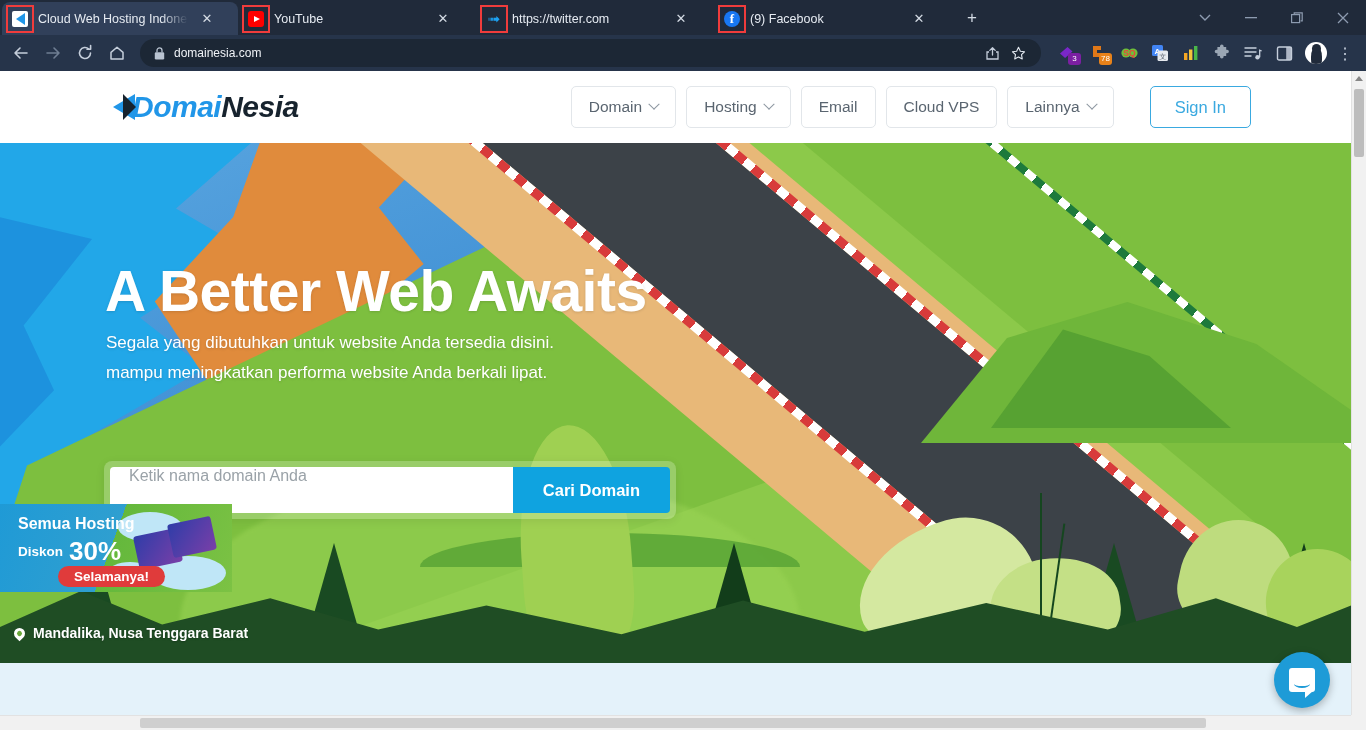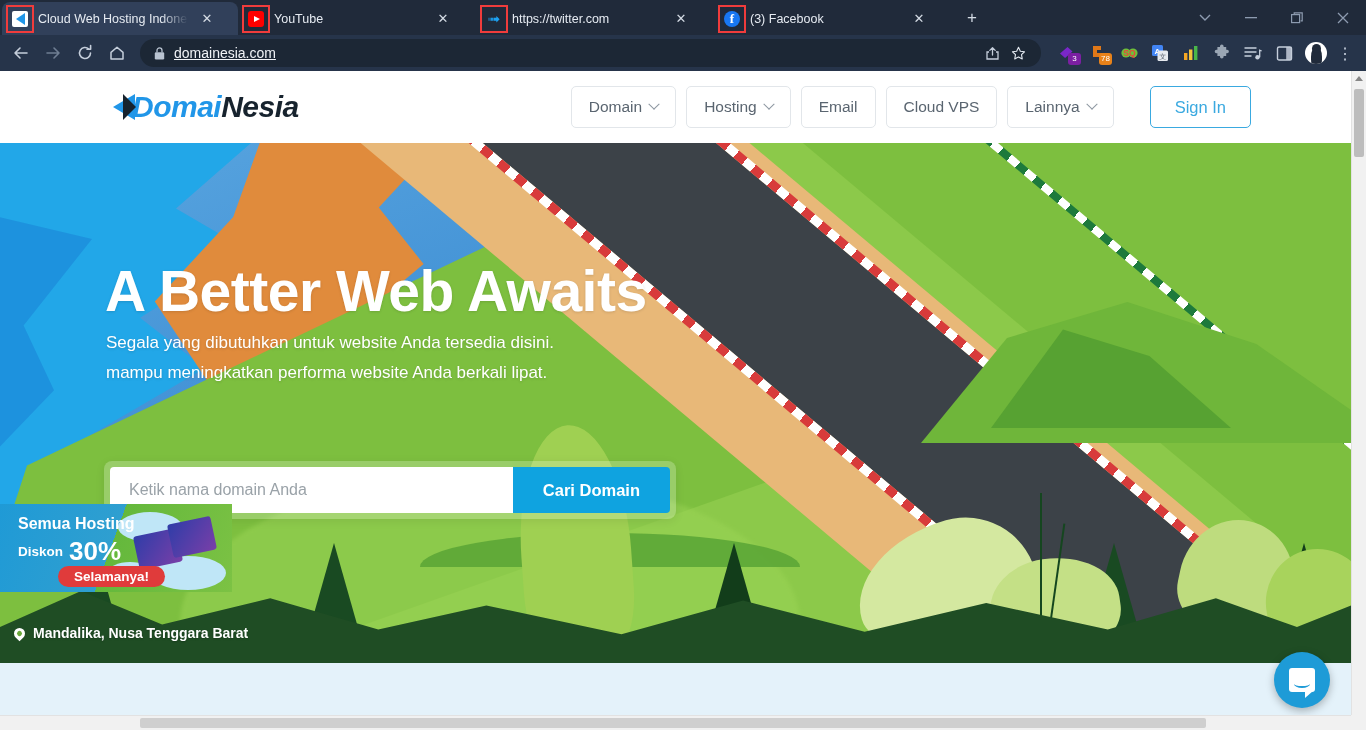--- a/index.html
+++ b/index.html
@@ -64,21 +64,21 @@
   }
   .navbtn { width:30px;height:30px;display:flex;align-items:center;justify-content:center;
     color:#c5cedb; }
   .navbtn.dim { color:#6f7e93; }
   .omnibox {
     flex:1 1 auto; height:28px; background:#1c2735; border-radius:14px;
     display:flex; align-items:center; padding:0 10px 0 14px; margin:0 8px 0 6px;
     min-width:0;
   }
   .omnibox .lock { color:#b9c3d1; font-size:11px; margin-right:9px; display:flex; }
-  .url { color:#f0f3f7; font-size:14px; white-space:nowrap;text-decoration:underline; }
+  .url { color:#f0f3f7; font-size:12px; white-space:nowrap; }
   .omnibox .spacer { flex:1 1 auto; }
   .tb-icon { width:26px;height:26px;display:flex;align-items:center;justify-content:center;
     color:#c5cedb; position:relative; flex:0 0 auto; }
   .ext { margin-left:3px; }
   .badge {
     position:absolute; bottom:1px; right:-1px; min-width:13px; height:12px;
     border-radius:3px; color:#fff; font-size:8px; line-height:12px; text-align:center;
     padding:0 1px; font-family:"Liberation Sans",sans-serif;
   }
   .avatar {
@@ -250,21 +250,21 @@
     position:absolute; left:106px; top:185px;
     color:#fff; font-size:17px; line-height:30px; font-weight:400;
     text-shadow:0 1px 3px rgba(0,0,0,.16);
   }
   .searchwrap {
     position:absolute; left:104px; top:318px;
     width:572px; height:58px; background:rgba(255,255,255,.22);
     border-radius:8px; padding:6px; display:flex; box-shadow:0 2px 10px rgba(0,0,0,.08);
   }
   .searchbox { flex:1 1 auto; background:#fff; border-radius:4px 0 0 4px;
-    display:flex; align-items:center; padding:0 19px; min-width:0; }
+    display:flex; align-items:flex-start; padding:0 19px; min-width:0; }
   .searchbox input {
     border:none; outline:none; width:100%; font-size:16px; color:#333;
     font-family:"Liberation Sans",sans-serif; background:transparent;
   }
   .searchbox input::placeholder { color:#9aa2a8; }
   .searchbtn {
     flex:0 0 auto; background:#0fa3e0; color:#fff; font-size:16.5px; font-weight:bold;
     border-radius:0 4px 4px 0; display:flex; align-items:center; padding:0 30px;
   }
 
@@ -354,21 +354,21 @@
         <span class="fav fav-twitter">➟</span>
       </span>
       <span class="tab-title">https://twitter.com</span>
       <span class="tab-close">✕</span>
     </div>
 
     <div class="tab inactive" style="width:238px">
       <span class="favicon-wrap highlight">
         <span class="fav fav-facebook">f</span>
       </span>
-      <span class="tab-title">(3) Facebook</span>
+      <span class="tab-title">(9) Facebook</span>
       <span class="tab-close">✕</span>
     </div>
 
     <div class="newtab">+</div>
 
     <div class="winctrls">
       <div class="winbtn">
         <svg width="12" height="8" viewBox="0 0 12 8">
             <path d="M1 1l5 5 5-5" stroke="#8d9bb0" stroke-width="1.4" fill="none"></path>
           </svg>

